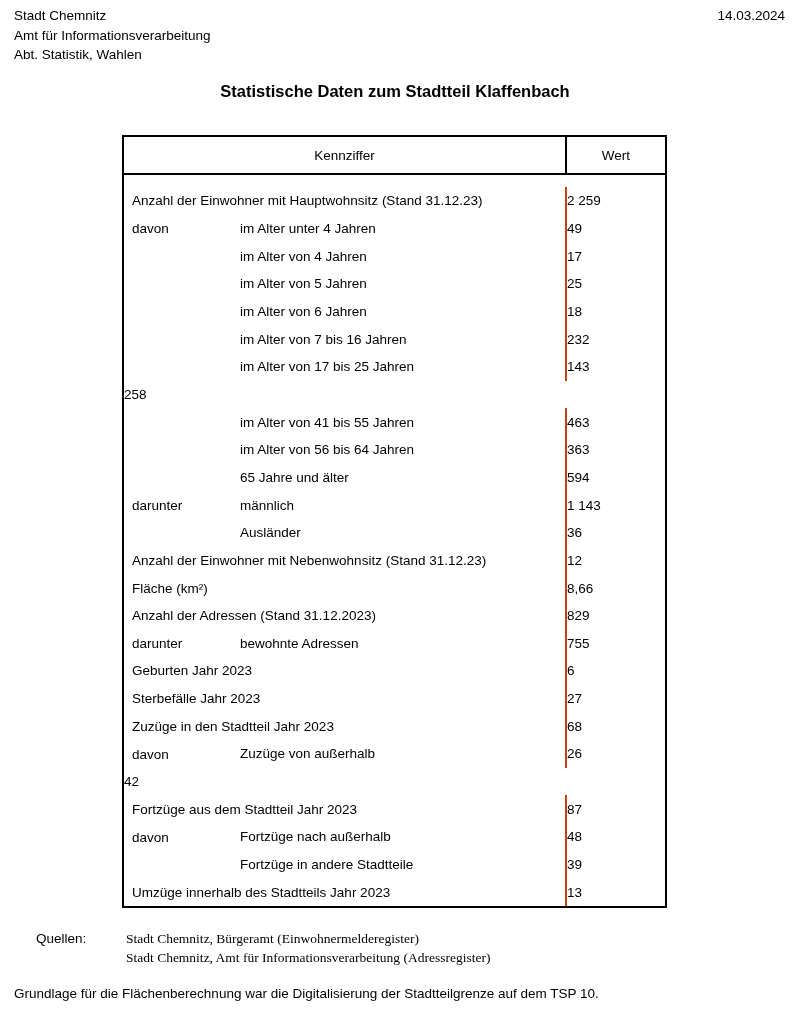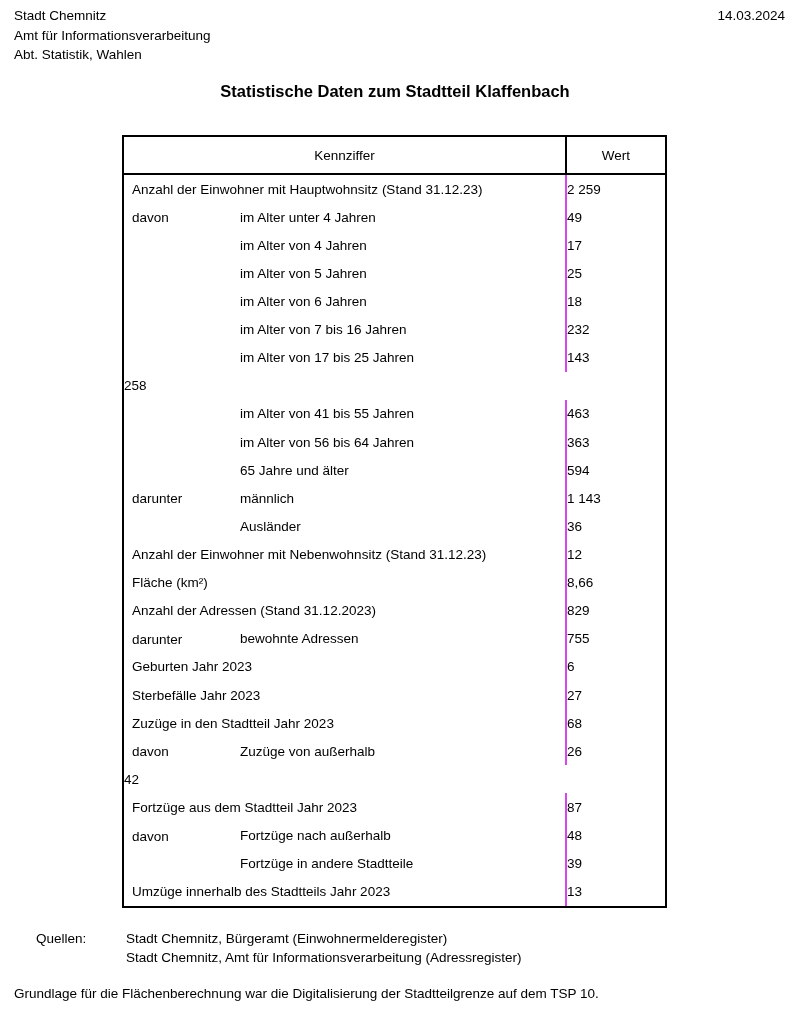--- a/index.html
+++ b/index.html
@@ -45,20 +45,21 @@
   .stat-table {
     position: absolute;
     left: 122px;
     top: 135px;
     width: 545px;
     height: 773px;
     border: 2px solid #000;
     display: flex;
     flex-direction: column;
     font-size: 13.5px;
+    gap: 12px;
   }
   .thead {
     height: 38px;
     flex: 0 0 38px;
     border-bottom: 2px solid #000;
     display: flex;
   }
   .th-kennziffer {
     width: 443px;
     flex: 0 0 443px;
@@ -79,21 +80,21 @@
     flex-direction: column;
   }
   .trow {
     flex: 1;
     display: flex;
     align-items: center;
   }
   .cell-label {
     width: 443px;
     flex: 0 0 443px;
-    border-right: 2px solid #d946ef;
+    border-right: 2px solid #c2410c;
     position: relative;
     align-self: stretch;
     display: flex;
     align-items: center;
   }
   .row-prefix {
     position: absolute;
     left: 8px;
     top: 50%;
     transform: translateY(-50%);
@@ -114,21 +115,21 @@
   
   .sources {
     position: absolute;
     left: 36px;
     top: 929px;
     font-size: 13.5px;
     line-height: 19px;
     display: flex;
   }
   .sources-label { width: 90px; flex: 0 0 90px; }
-  .sources-lines div { white-space: nowrap; }
+  .sources-lines div { white-space: nowrap; font-family: Liberation Serif, serif; }
 
   
   .footnote {
     position: absolute;
     left: 14px;
     top: 986px;
     font-size: 13.5px;
     white-space: nowrap;
   }
 </style>

